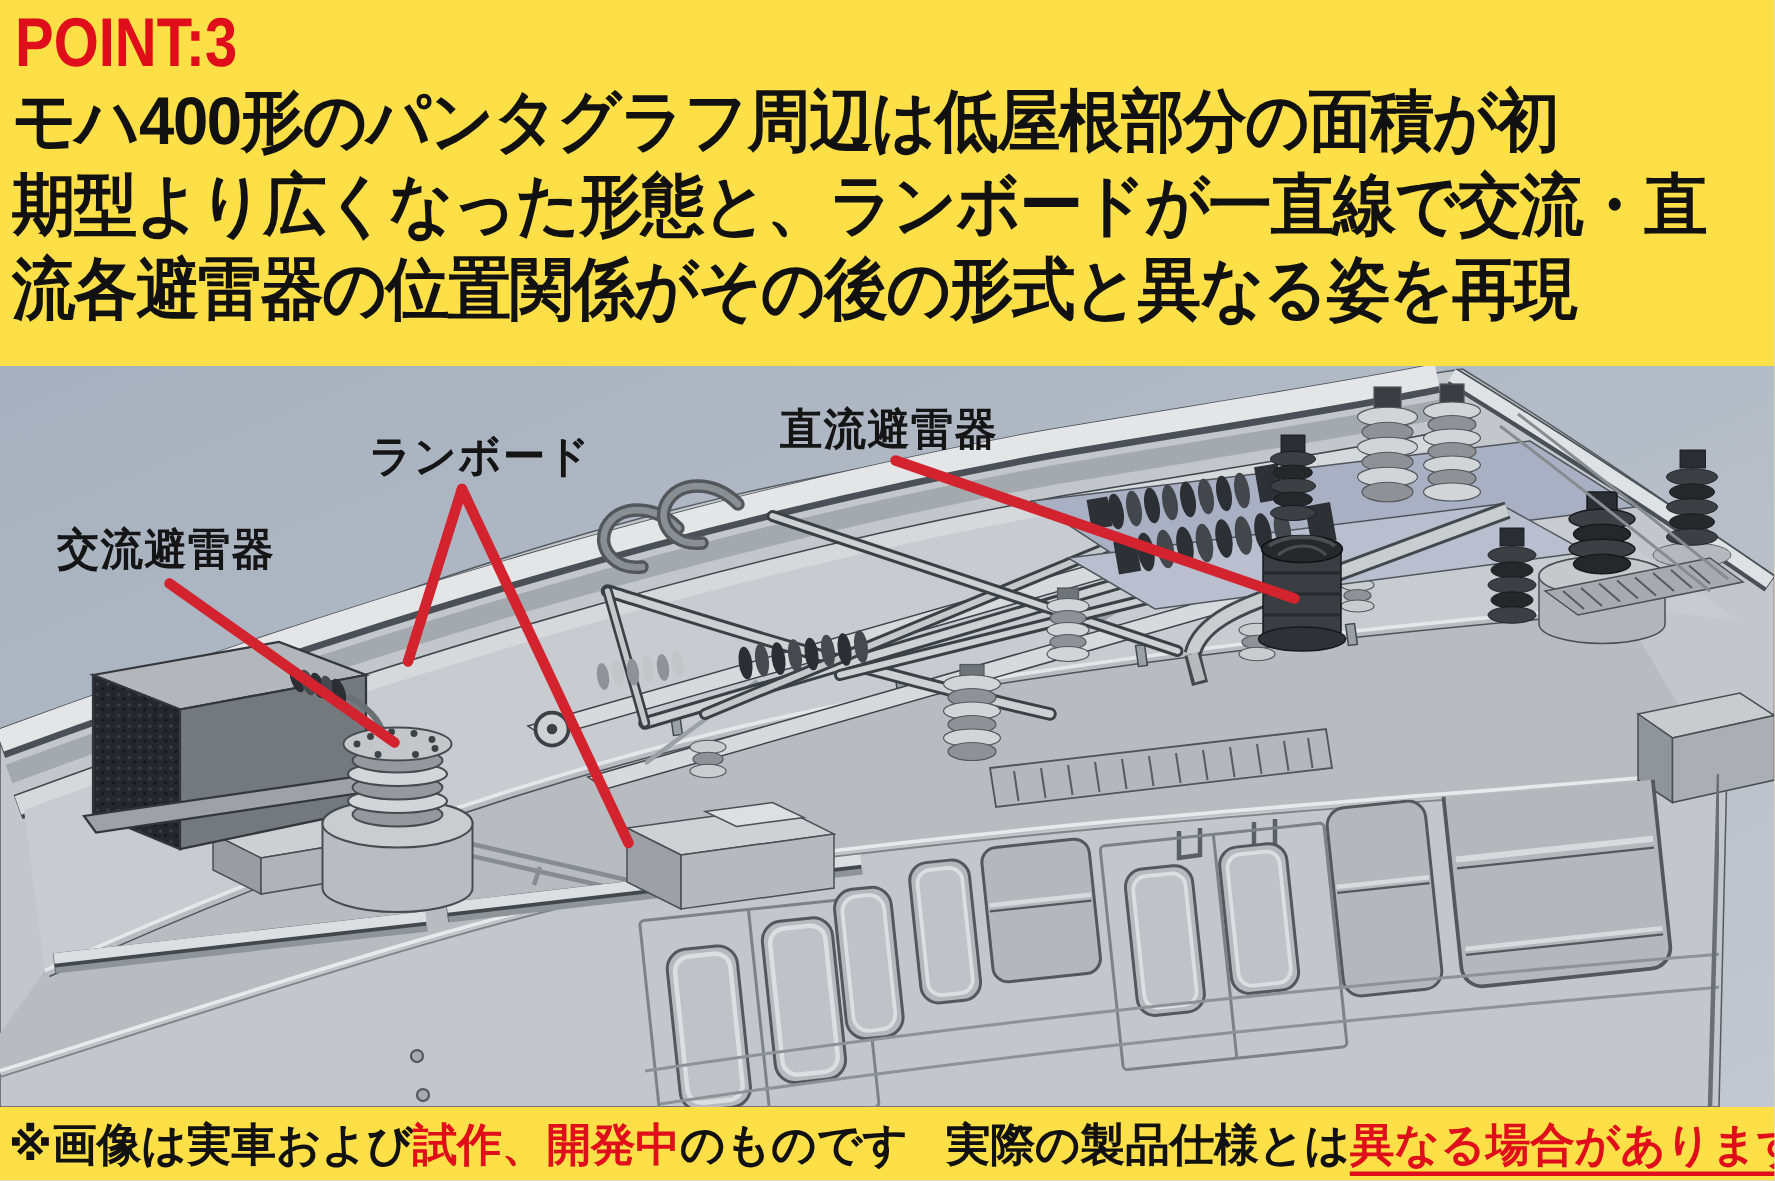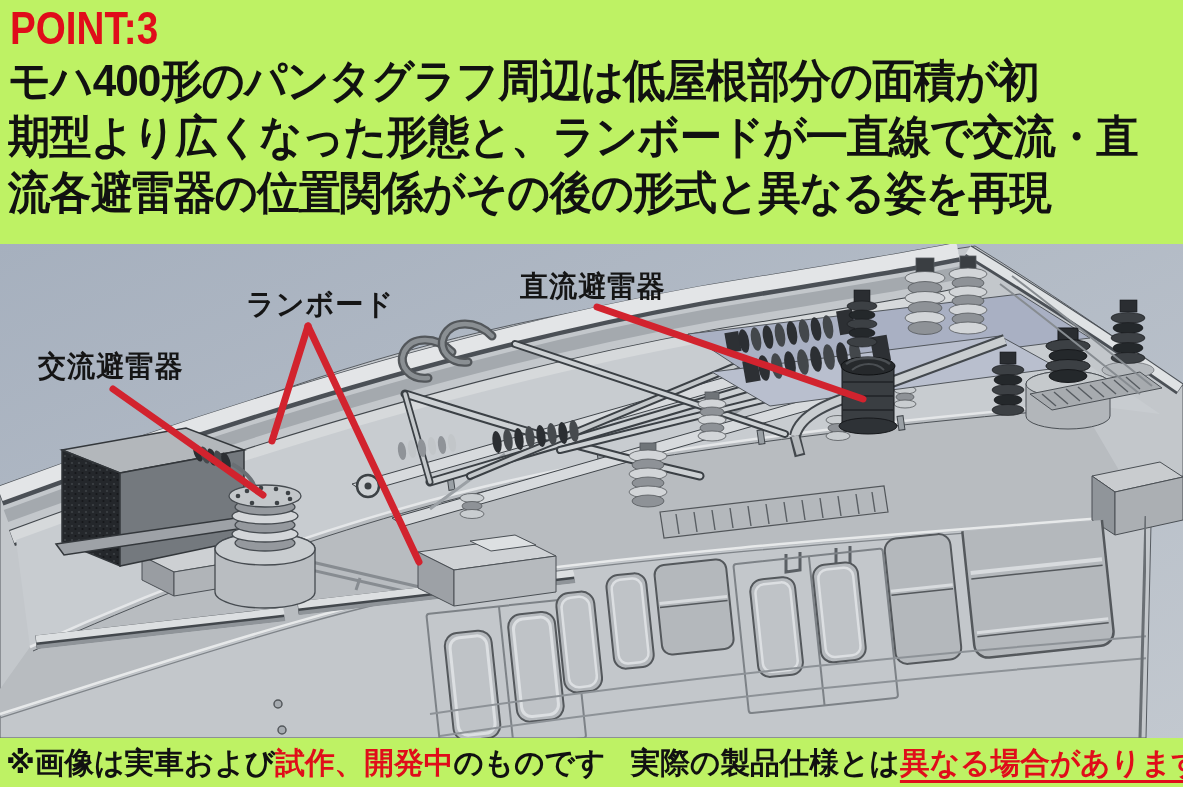--- a/index.html
+++ b/index.html
@@ -2,21 +2,21 @@
 <html style="--accent-red: #e00d1a; --annotation-red: #d2232e; --render-background: #a9b3c0;"><head>
 <meta charset="utf-8">
 <style>
   :root{
     --accent-red:#e00d1a;
     --annotation-red:#d2232e;
     --render-background:#a9b3c0;
   }
   *{box-sizing:border-box;margin:0;padding:0}
   body{background:#fff;font-family:"Liberation Sans","DejaVu Sans",sans-serif;}
-  .page{position:relative;width:1183px;height:787px;background:#bef264;overflow:hidden;}
+  .page{position:relative;width:1183px;height:787px;background:#fde047;overflow:hidden;}
 
   .point{
     position:absolute;left:10px;top:1px;
     font-size:46px;font-weight:800;color:var(--accent-red);
     transform:scaleX(0.84);transform-origin:left top;letter-spacing:0px;
     white-space:nowrap;
   }
   .heading{
     position:absolute;left:8px;top:53px;width:1175px;
     font-size:45px;font-weight:900;color:#111;line-height:56px;

